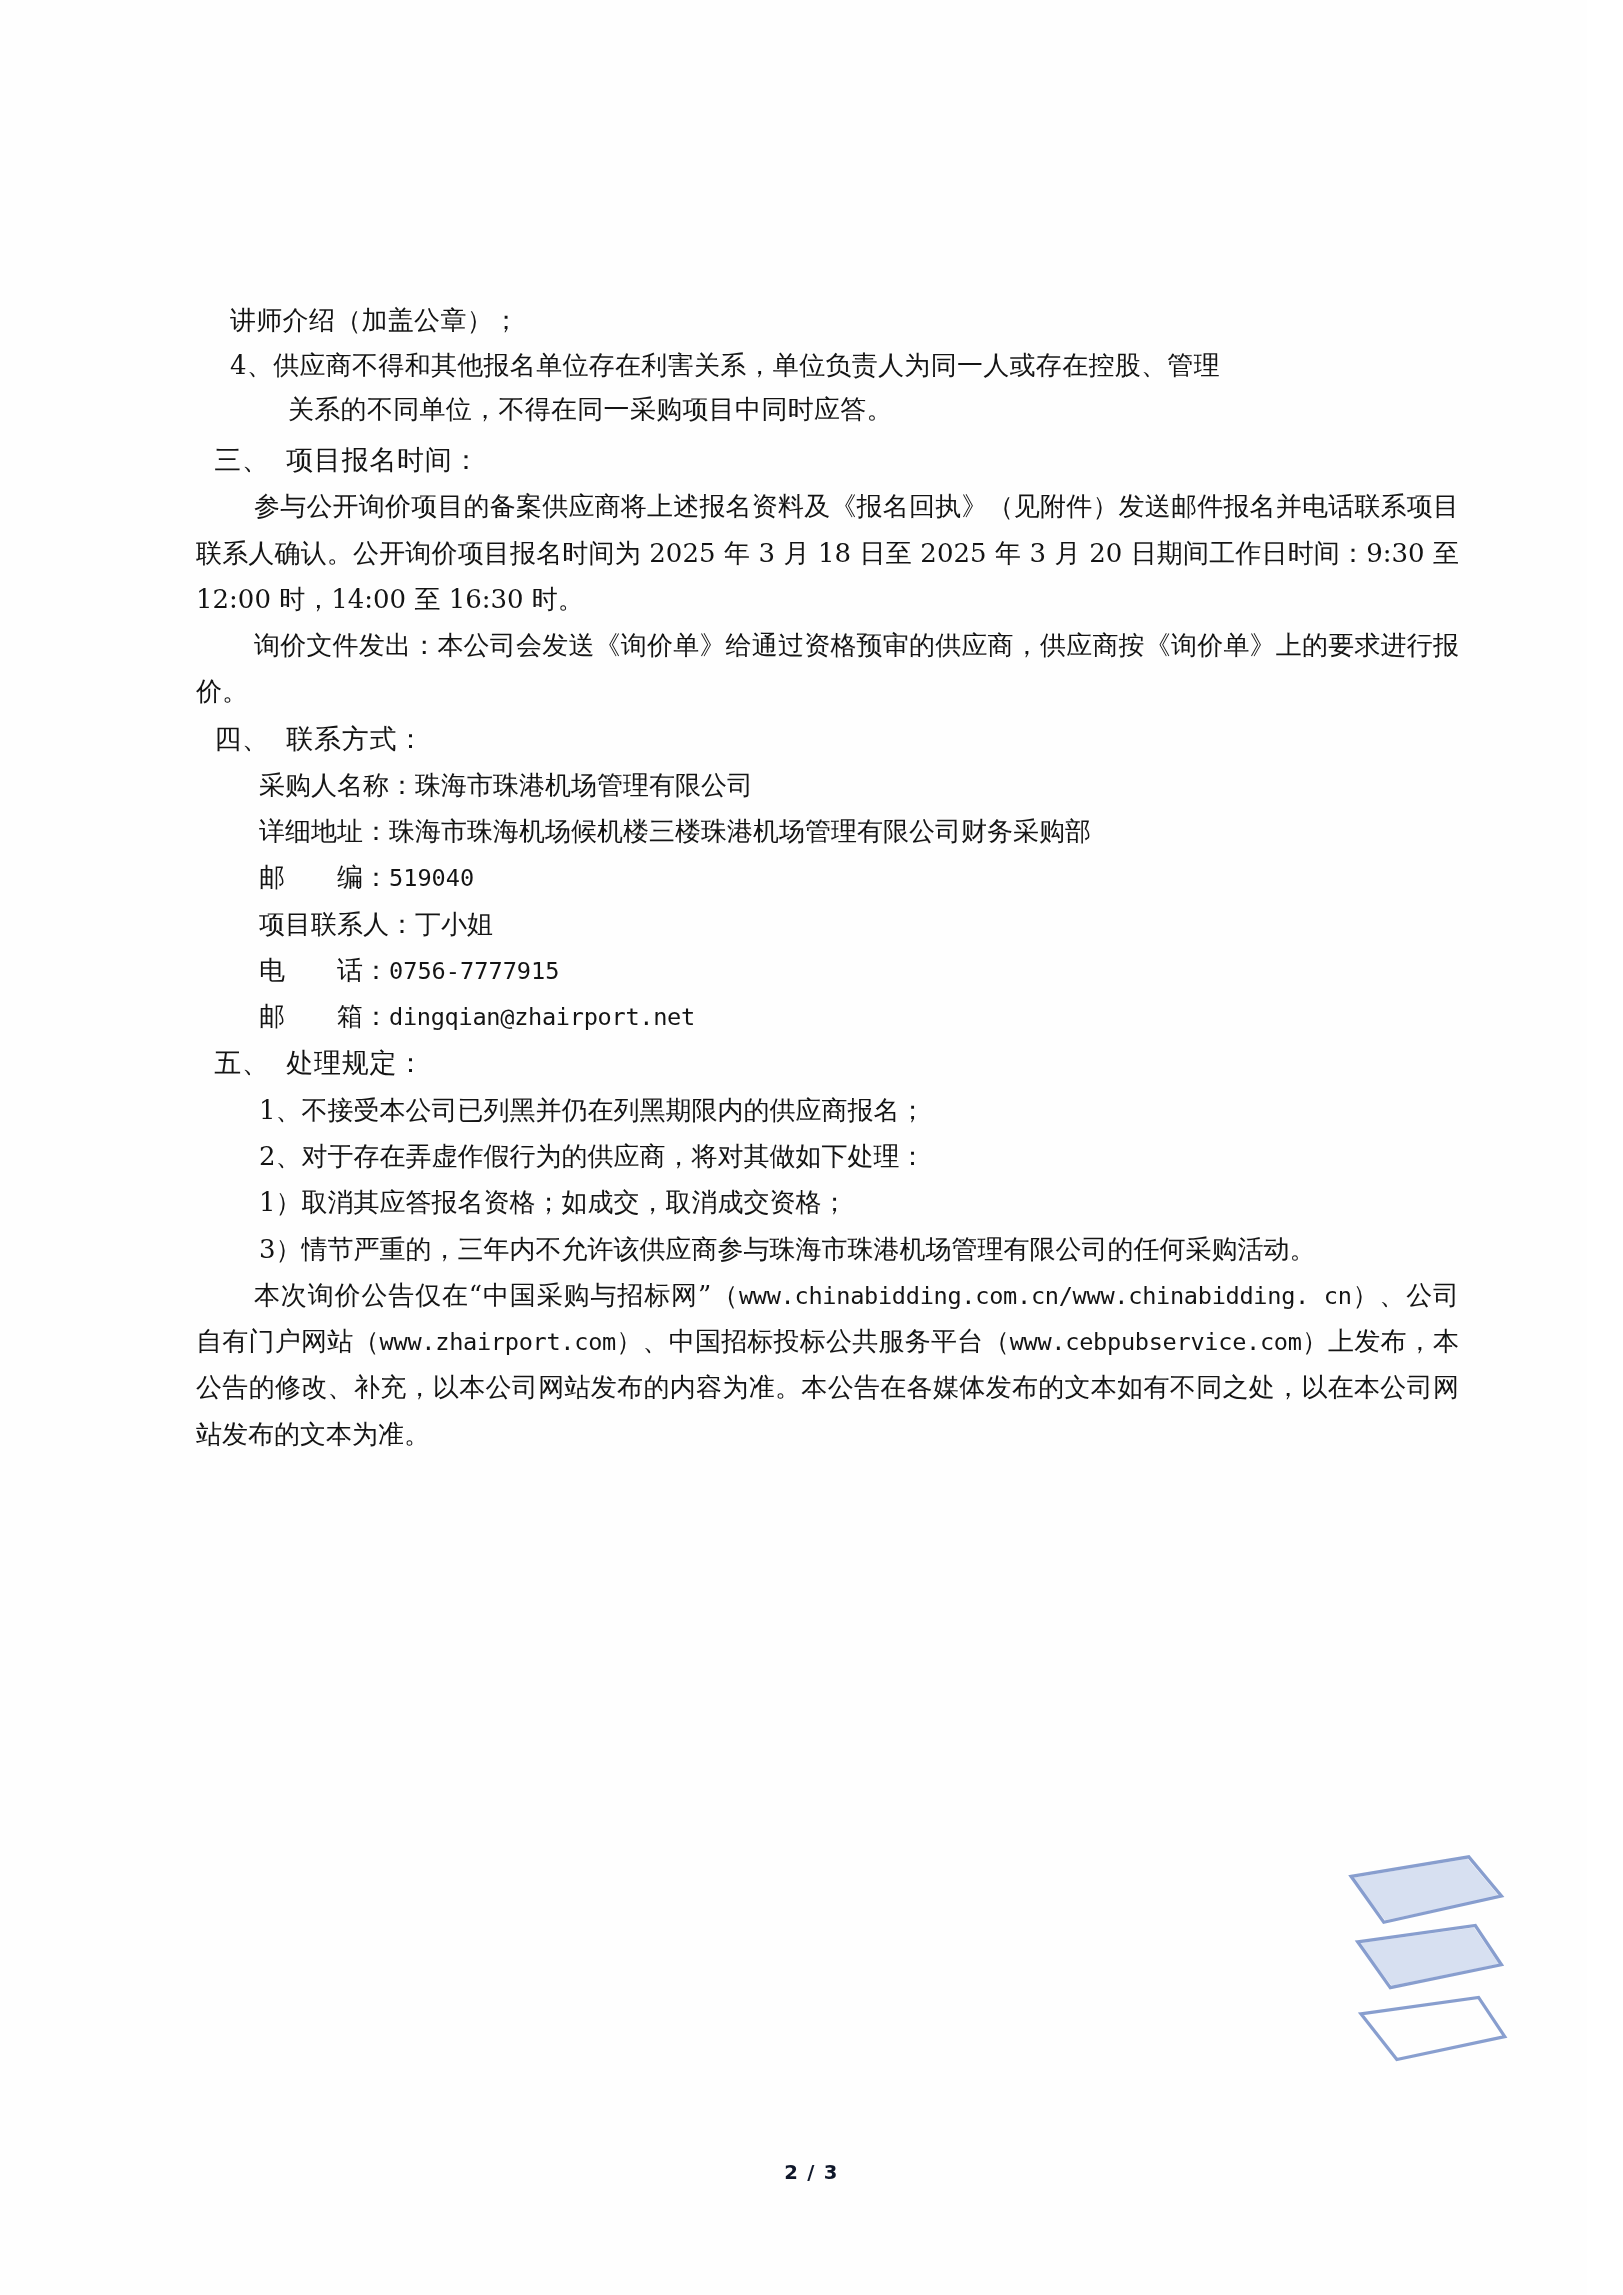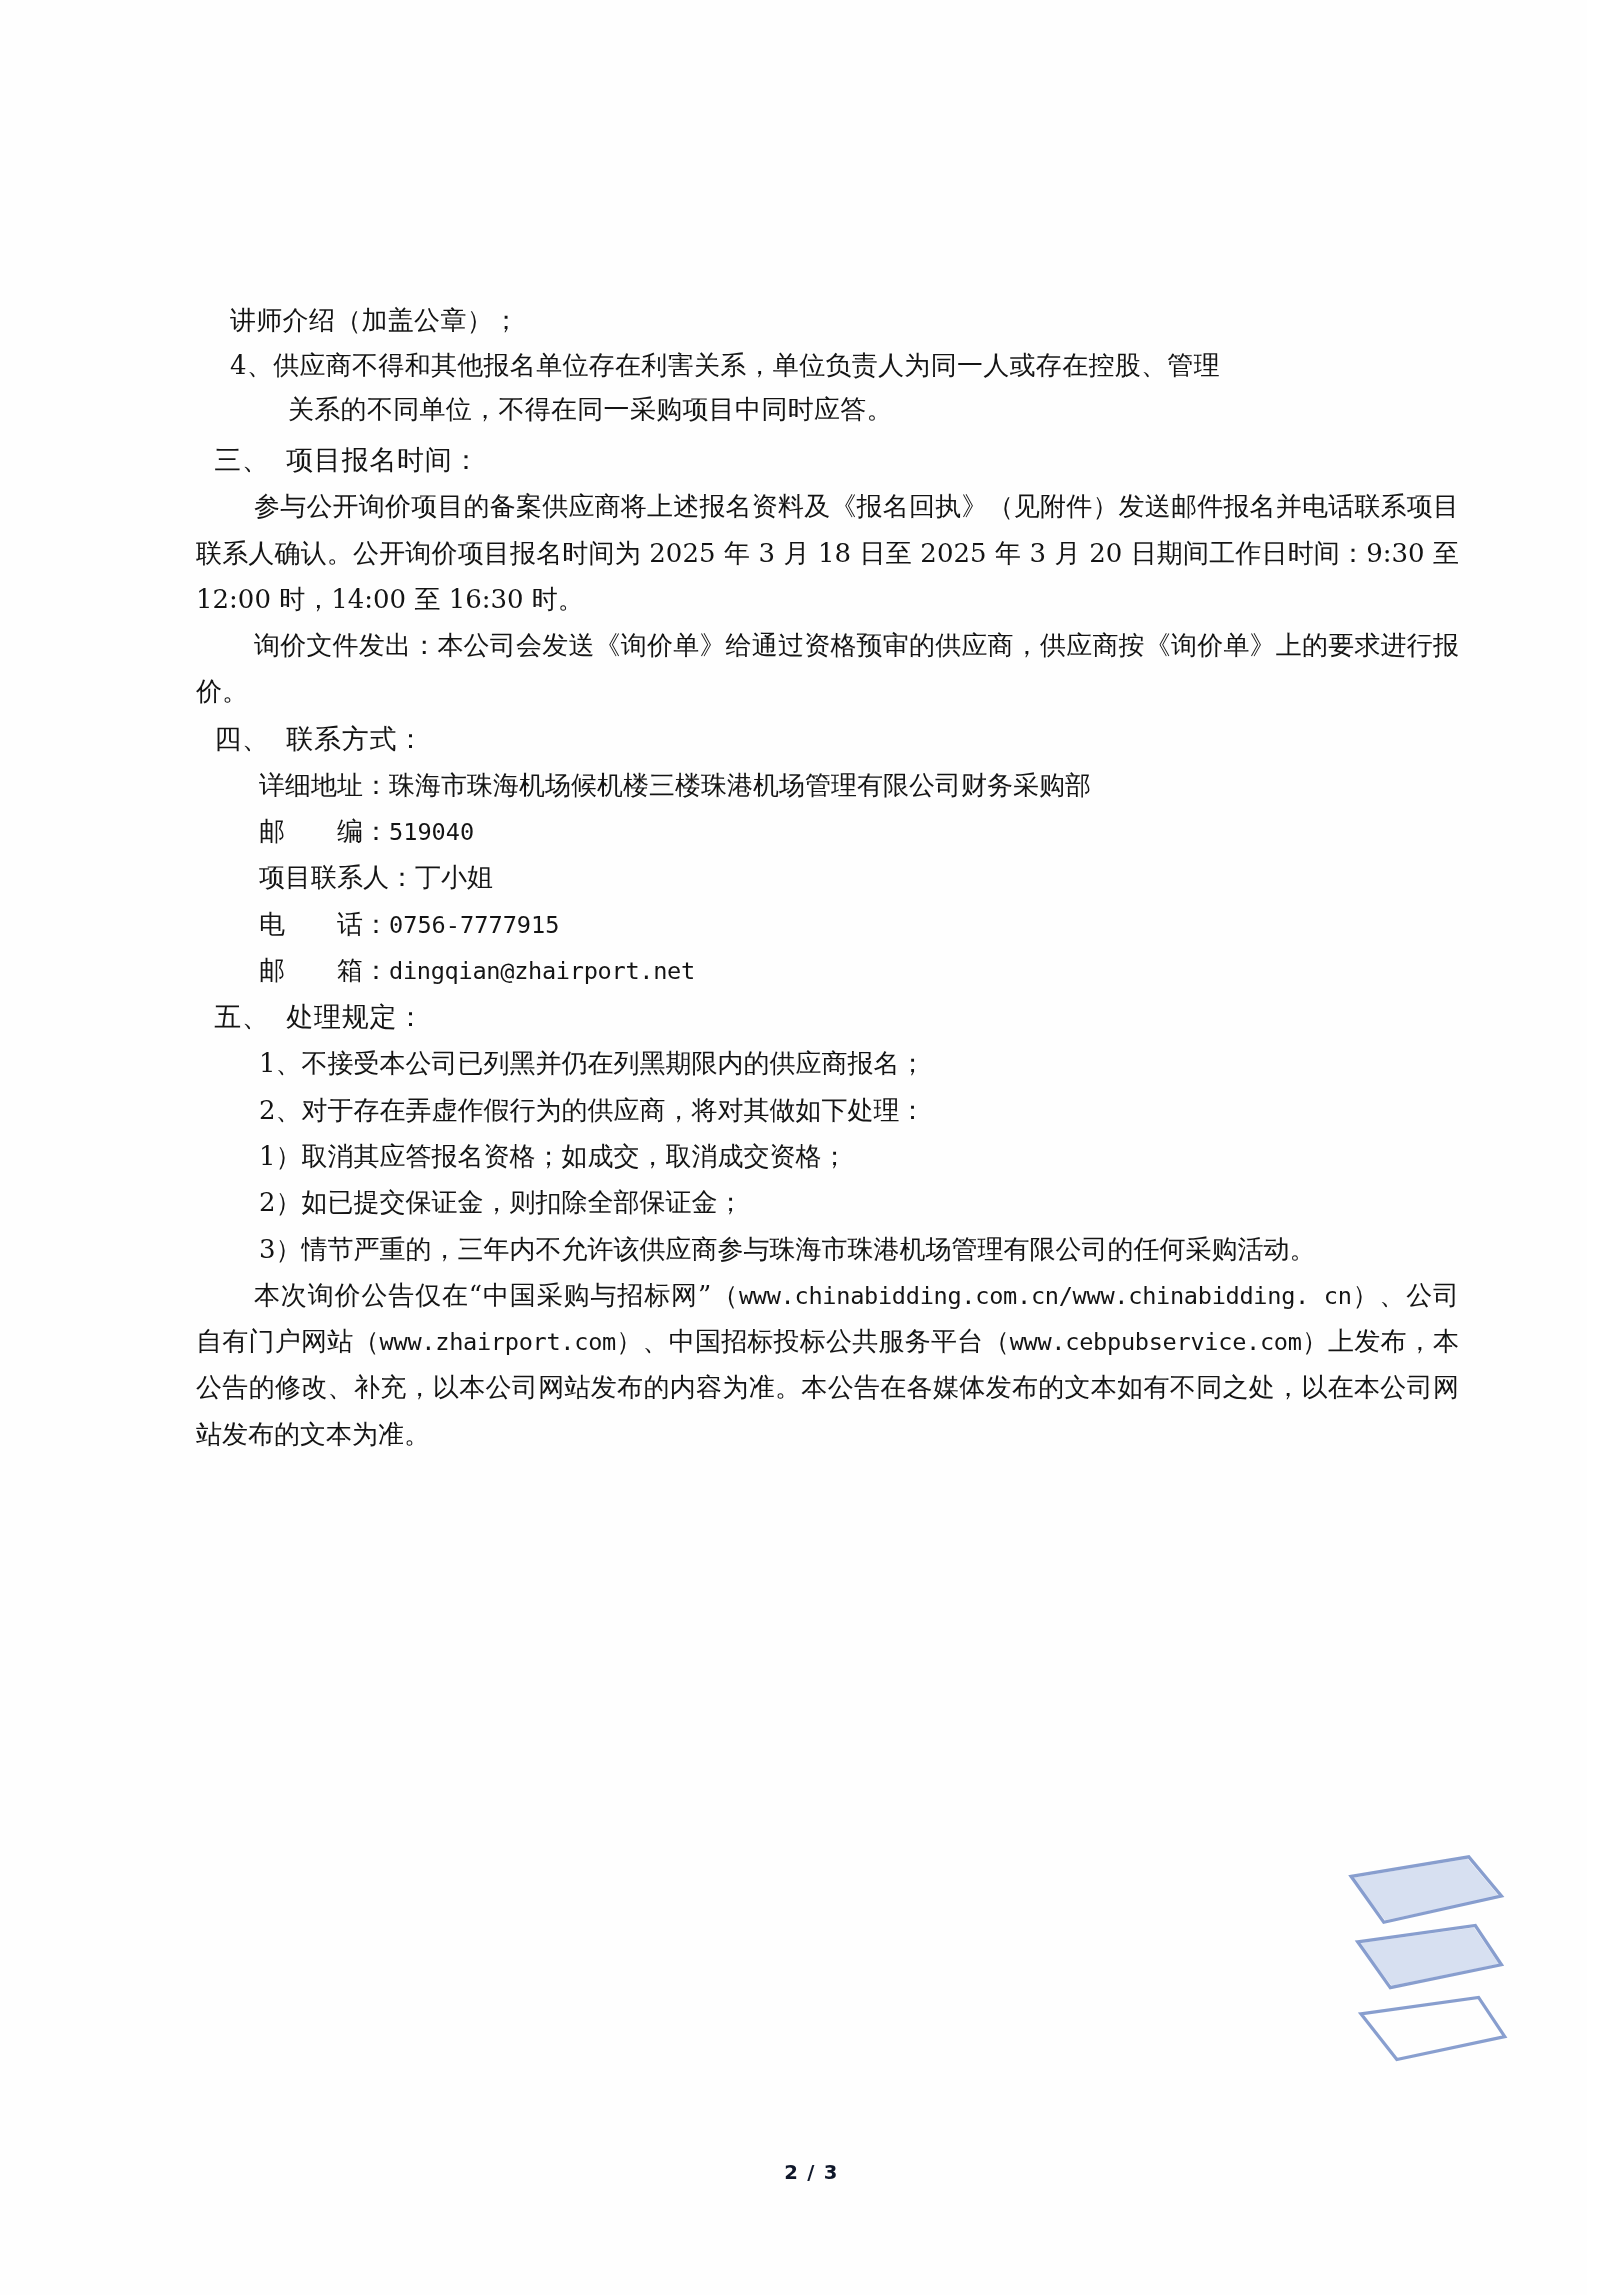--- a/index.html
+++ b/index.html
@@ -128,20 +128,23 @@
     </div>
 
     <div class="para first">参与公开询价项目的备案供应商将上述报名资料及《报名回执》（见附件）发送邮件报名并电话联系项目联系人确认。公开询价项目报名时间为 2025 年 3 月 18 日至 2025 年 3 月 20 日期间工作日时间：9:30 至 12:00 时，14:00 至 16:30 时。</div>
     <div class="para first">询价文件发出：本公司会发送《询价单》给通过资格预审的供应商，供应商按《询价单》上的要求进行报价。</div>
 
     <div class="section-head">
       <span class="num">四、</span><span>联系方式：</span>
     </div>
 
     <div class="contact-line">
+      <span class="label-fixed">采购人名称：</span><span>珠海市珠港机场管理有限公司</span>
+    </div>
+    <div class="contact-line">
       <span class="label-fixed">详细地址：</span><span>珠海市珠海机场候机楼三楼珠港机场管理有限公司财务采购部</span>
     </div>
     <div class="contact-line">
       <span class="label-fixed">邮　　编：</span><span class="mono">519040</span>
     </div>
     <div class="contact-line">
       <span class="label-fixed">项目联系人：</span><span>丁小姐</span>
     </div>
     <div class="contact-line">
       <span class="label-fixed">电　　话：</span><span class="mono">0756-7777915</span>
@@ -150,21 +153,20 @@
       <span class="label-fixed">邮　　箱：</span><span class="ulink">dingqian@zhairport.net</span>
     </div>
 
     <div class="section-head">
       <span class="num">五、</span><span>处理规定：</span>
     </div>
 
     <div class="numbered">1、不接受本公司已列黑并仍在列黑期限内的供应商报名；</div>
     <div class="numbered">2、对于存在弄虚作假行为的供应商，将对其做如下处理：</div>
     <div class="numbered">1）取消其应答报名资格；如成交，取消成交资格；</div>
-    <div class="numbered">2）如已提交保证金，则扣除全部保证金；</div>
     <div class="numbered hang">3）情节严重的，三年内不允许该供应商参与珠海市珠港机场管理有限公司的任何采购活动。</div>
 
 
     <div class="para first"><span>本次询价公告仅在“中国采购与招标网”（</span><span class="ulink">www.chinabidding.com.cn/</span><span class="ulink">www.chinabidding. cn</span><span>）、公司自有门户网站（</span><span class="ulink">www.zhairport.com</span><span>）、中国招标投标公共服务平台（</span><span class="ulink">www.cebpubservice.com</span><span>）上发布，本公告的修改、补充，以本公司网站发布的内容为准。本公告在各媒体发布的文本如有不同之处，以在本公司网站发布的文本为准。</span></div>
 
   </div>
 
   <svg class="stamp" viewBox="0 0 260 360">
     <g fill="none" stroke="#3a5fb0" stroke-width="5" opacity="0.7">
       <path d="M20 40 L200 10 L250 70 L70 110 Z"></path>

